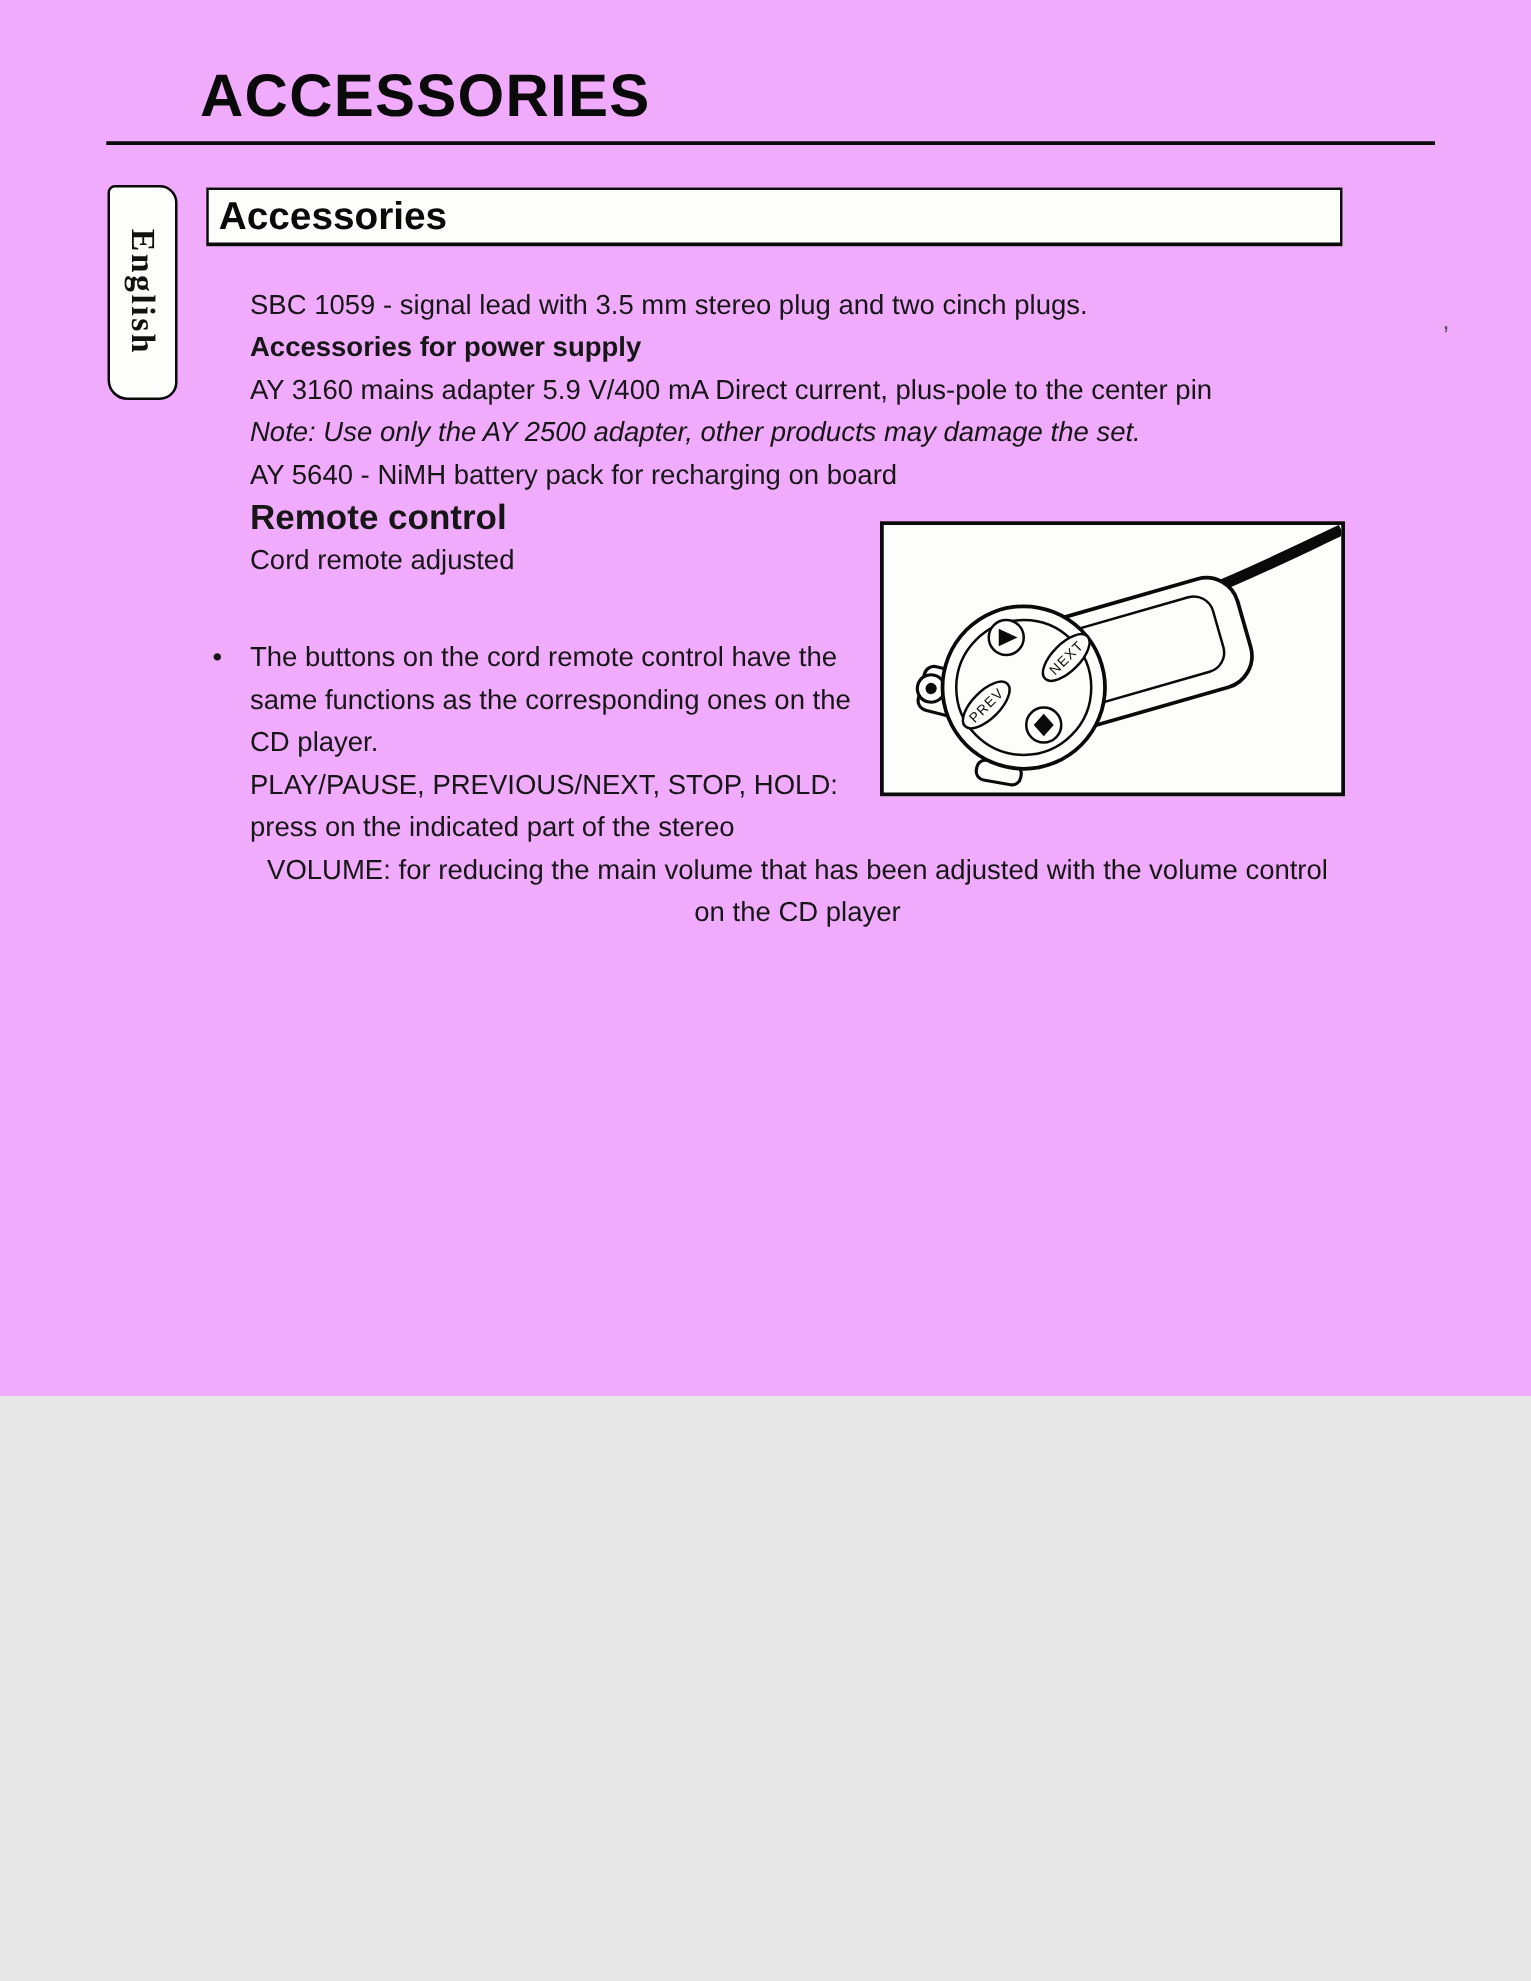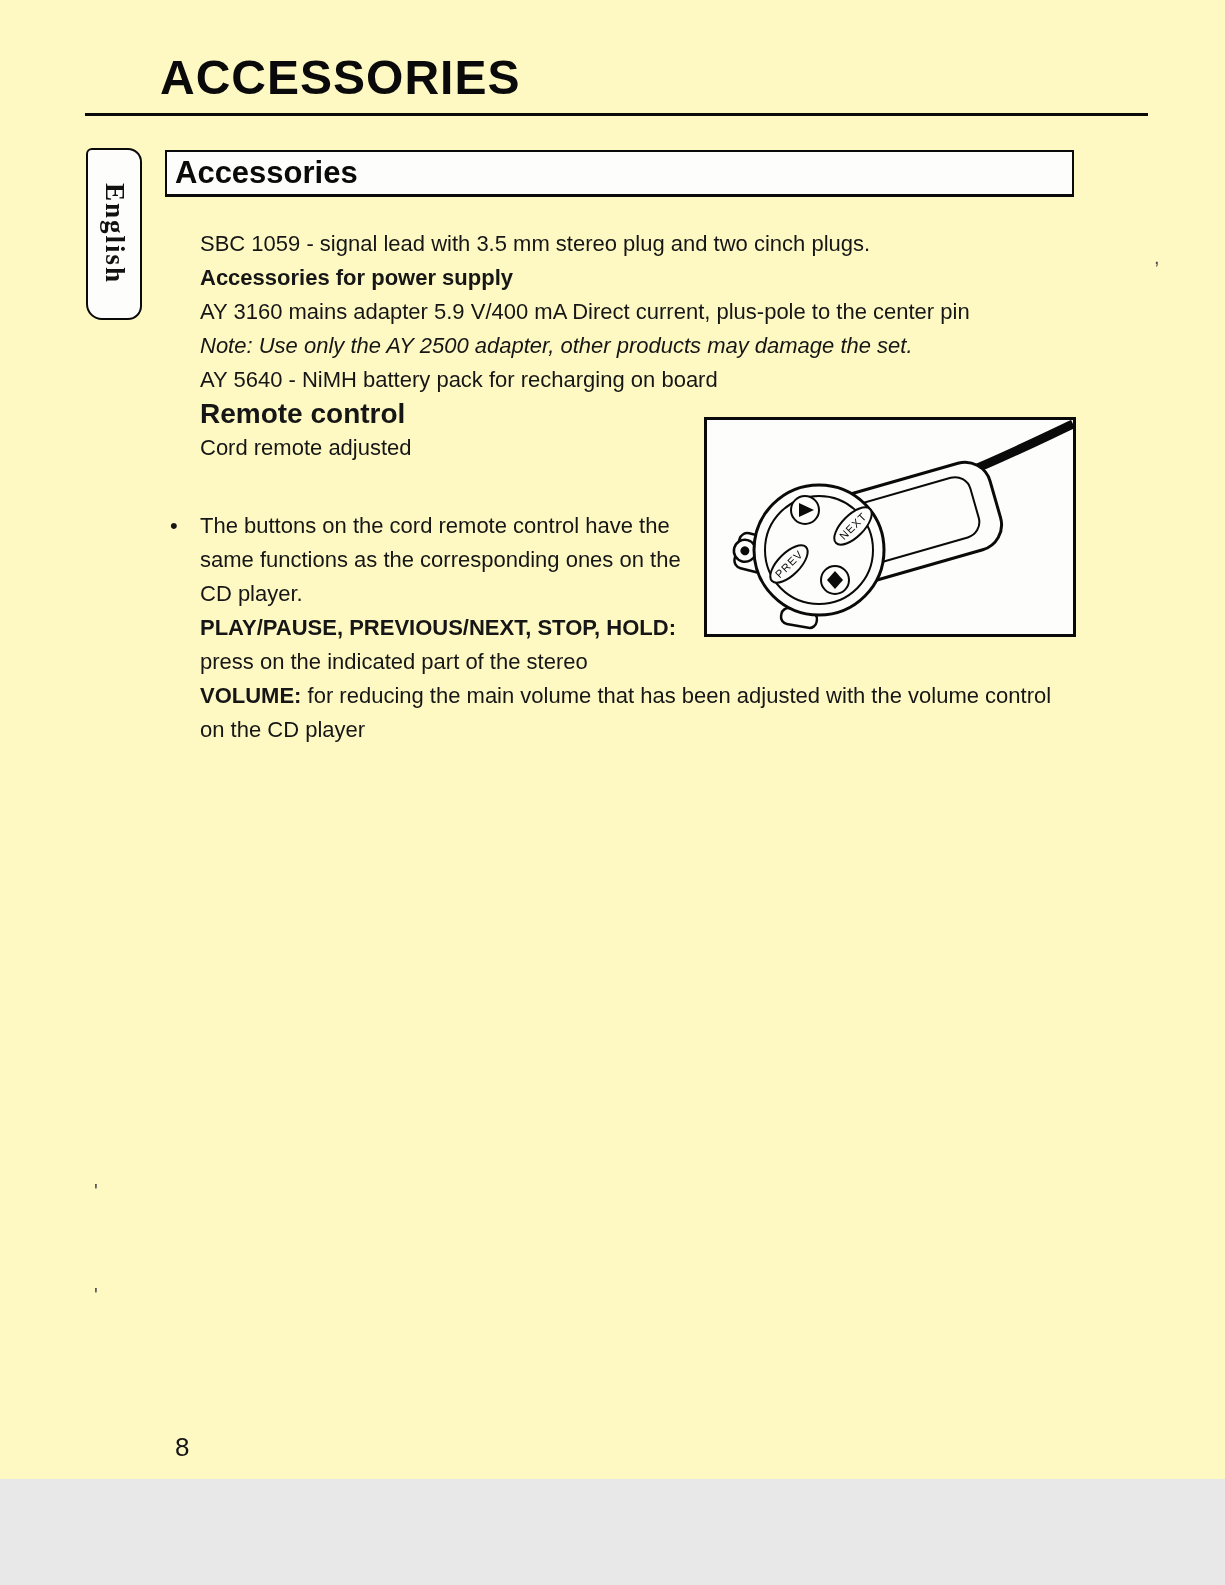--- a/index.html
+++ b/index.html
@@ -1,19 +1,19 @@
 <!DOCTYPE html>
 <html><head>
 <meta charset="utf-8">
 <style>
   html,body { margin:0; padding:0; background:#e8e8e8; }
   .page {
     position:relative;
-    width:1225px; height:1479px;
-    background:#fef9c3;
+    width:1225px; height:1117px;
+    background:#f0abfc;
     font-family:"Liberation Sans", sans-serif;
     color:#161616;
     overflow:hidden;
     margin:0 auto;
   }
   
   .page-title {
     position:absolute; left:160px; top:50px;
     font-size:48px; font-weight:bold; letter-spacing:1px; color:#0a0a0a;
   }
@@ -51,22 +51,22 @@
   .content p { margin:0; }
   .nowrap { white-space:nowrap; }
   .sbc { margin-top:16px; }
   .power-heading { margin-top:44px; font-weight:bold; font-size:22px; }
   .power-note { font-style:italic; }
   .battery { margin-top:40px; }
   .remote-heading { margin-top:46px; font-weight:bold; font-size:28px; }
   .bullet-para { margin-top:44px; position:relative; }
   .bullet-mark { position:absolute; left:-30px; top:0; }
   .controls-para { margin-top:8px; }
-  .volume-para { margin-top:6px; }
-  strong { font-weight:bold; }
+  .volume-para { margin-top:6px;text-align:center; }
+  strong { font-weight:normal; }
   
   .figure-box {
     float:right; width:366px; height:214px;
     border:3px solid #0a0a0a; background:#fdfdfc;
     margin:20px 0 12px 18px;
   }
   
   .page-number { position:absolute; left:175px; top:1432px; font-size:26px; color:#151515; }
   .small-rule { position:absolute; left:88px; top:1492px; width:72px; height:2px; background:#3c3c3c; }
   .dash-line { position:absolute; left:112px; top:1506px; width:1005px; border-top:2.5px dashed #3a3a3a; }

